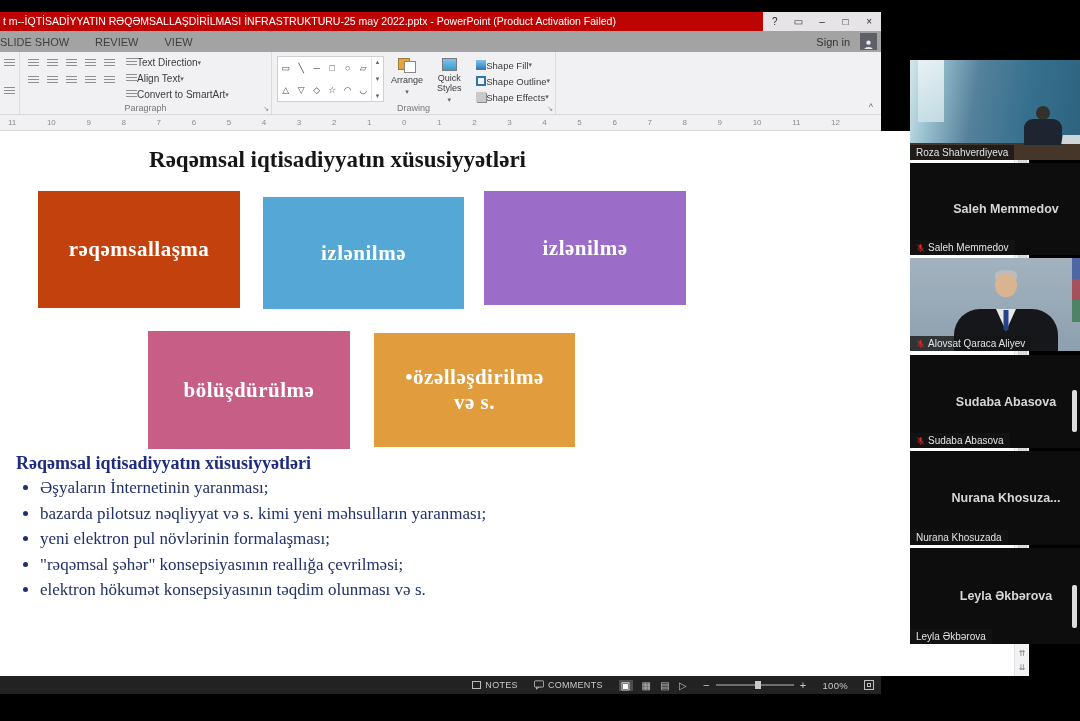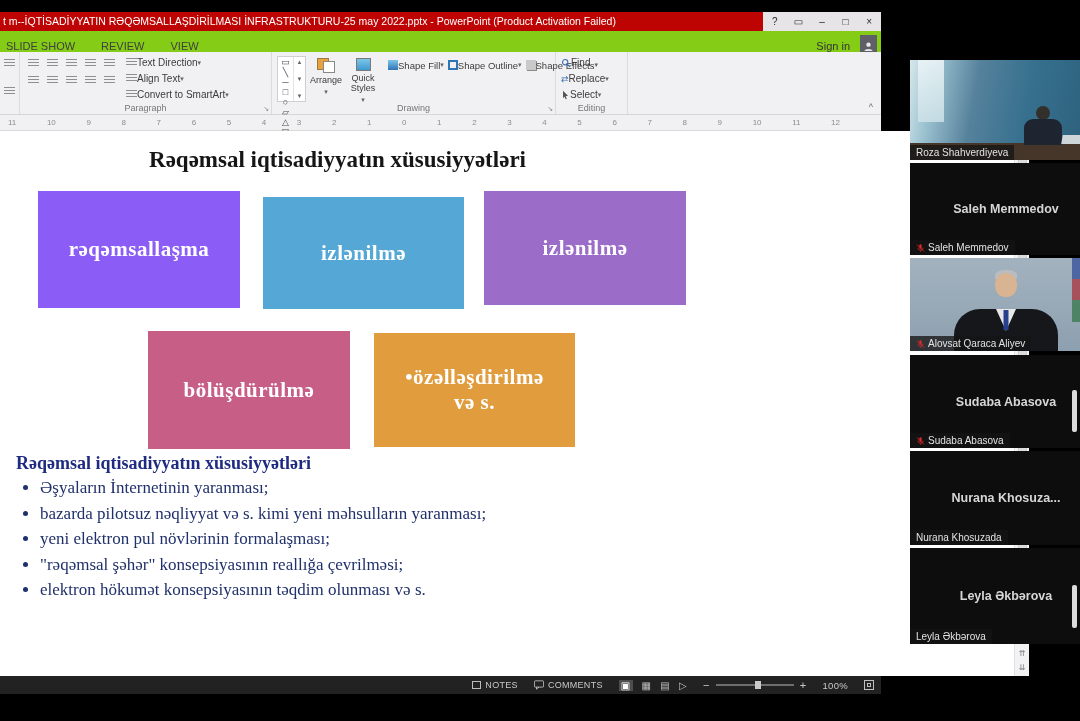--- a/index.html
+++ b/index.html
@@ -5,21 +5,21 @@
   *{margin:0;padding:0;box-sizing:border-box}
   html,body{width:1080px;height:721px;overflow:hidden;background:#000;font-family:"Liberation Sans",sans-serif}
   body{position:relative}
 
   
   .pp{position:absolute;left:0;top:12px;width:881px;height:682px;background:#F1F0F2}
   .titlebar{display:flex;height:19px}
   .tb-red{flex:1;background:#BE0303;color:#fff;font-size:10.5px;line-height:19px;padding-left:3px;white-space:nowrap;overflow:hidden}
   .tb-controls{width:118px;background:#E6E4E6;display:flex;align-items:center;color:#2b2b2b;font-size:10px}
   .tb-controls>span{flex:1;text-align:center;line-height:19px;cursor:default}
-  .tabrow{height:21px;display:flex;align-items:flex-end;font-size:11px;color:#3e3e3e;padding-left:6px;background:#84cc16}
+  .tabrow{height:21px;display:flex;align-items:center;font-size:11px;color:#3e3e3e;background:#a3a3a3}
   .rtab{margin-right:26px}
   .tabrow .sp{flex:1}
   .signin{margin-right:10px;color:#333}
   .acct{width:17px;height:17px;background:#5f5f68;display:flex;align-items:flex-end;justify-content:center;margin-right:4px}
   .rbody{height:63px;border-bottom:1px solid #D7D6D9;display:flex;background:#F1F0F2}
   .rgroup{position:relative;border-right:1px solid #DBDADD;padding:4px 5px 13px}
   .glabel{position:absolute;left:0;right:0;bottom:1px;text-align:center;font-size:9px;color:#777}
   .dlaunch{position:absolute;right:2px;bottom:1px;font-size:7px;color:#888}
   .mrow{display:flex;gap:2px;margin-bottom:3px;align-items:center}
   .mini{width:17px;height:14px;display:flex;align-items:center;justify-content:center}
@@ -29,21 +29,21 @@
   .caret{font-size:7px;color:#666}
   .shapebox{width:112px;height:46px;background:#fff;border:1px solid #CFCED1;display:flex}
   .shapegrid{flex:1;display:flex;flex-wrap:wrap;align-content:space-around;justify-content:space-around;font-size:9px;color:#4a4a4a}
   .shapegrid span{width:15px;text-align:center}
   .shapescroll{width:12px;border-left:1px solid #E3E2E4;display:flex;flex-direction:column;align-items:center;justify-content:space-between;font-size:6px;color:#666;padding:2px 0}
   .bigbtn{display:flex;flex-direction:column;align-items:center;width:40px;font-size:9px;color:#3c3c3c;text-align:center;padding-top:2px;gap:2px;line-height:10px}
   .arrange-icon{width:18px;height:15px;position:relative}
   .arrange-icon::before{content:"";position:absolute;left:0;top:0;width:10px;height:10px;background:#E8A33D;border:1px solid #9a7b43}
   .arrange-icon::after{content:"";position:absolute;right:0;bottom:0;width:10px;height:10px;background:#fff;border:1px solid #888}
   .qs-icon{width:15px;height:13px;background:linear-gradient(#7ec4e8,#3e9ad0);border:1px solid #7a7a7a}
-  .fillcol{display:flex;flex-direction:row;gap:4px;padding-top:3px;margin-left:4px}
+  .fillcol{display:flex;flex-direction:column;gap:4px;padding-top:3px;margin-left:4px}
   .fillcol .rbtn{font-size:9.5px;height:12px}
   .icon-sq{width:10px;height:10px}
   .ic-fill{background:linear-gradient(#7EC4E8,#2E75B6)}
   .ic-outline{border:2px solid #2E75B6}
   .ic-effects{background:#c9c9c9;box-shadow:1px 1px 0 #8a8a8a}
   .collapse{position:absolute;right:8px;bottom:2px;font-size:9px;color:#666}
   .ruler{height:16px;background:#F1F0F2;border-bottom:1px solid #D9D8DB;display:flex;align-items:center}
   .ruler-nums{width:848px;display:flex;justify-content:space-between;padding:0 8px;font-size:8px;color:#8d8d8d}
 
   
@@ -245,44 +245,20 @@
             <span class="icon-sq ic-effects"></span>
             <span>Shape Effects</span>
             <span class="caret">▾</span>
           </div>
         </div>
       </div>
       <div class="glabel">Drawing</div>
       <span class="dlaunch">↘</span>
     </div>
 
-    <div class="rgroup" style="width:72px">
-      <div class="pcol" style="margin-left:0">
-        <div class="rbtn">
-          <svg width="10" height="10" viewBox="0 0 12 12">
-              <circle cx="5" cy="5" r="3.2" fill="none" stroke="#3a6fb0" stroke-width="1.3"></circle>
-              <line x1="7.5" y1="7.5" x2="11" y2="11" stroke="#3a6fb0" stroke-width="1.3"></line>
-            </svg>
-          <span>Find</span>
-        </div>
-        <div class="rbtn">
-          <span style="color:#3a6fb0;font-size:9px">⇄</span>
-          <span>Replace</span>
-          <span class="caret">▾</span>
-        </div>
-        <div class="rbtn">
-          <svg width="9" height="10" viewBox="0 0 10 12">
-              <path d="M2 1 L8 7 L5.2 7.4 L6.6 10.6 L5.2 11.2 L3.8 8 L2 9.6 Z" fill="#555"></path>
-            </svg>
-          <span>Select</span>
-          <span class="caret">▾</span>
-        </div>
-      </div>
-      <div class="glabel">Editing</div>
-    </div>
 
     <div style="flex:1;position:relative;border-right:none">
       <span class="collapse">^</span>
     </div>
   </div>
 
   <div class="ruler">
     <div class="ruler-nums">
         <span>11</span>
         <span>10</span>
@@ -307,21 +283,21 @@
         <span>9</span>
         <span>10</span>
         <span>11</span>
         <span>12</span>
       </div>
   </div>
 
   <div class="canvas">
     <div class="slide-title">Rəqəmsal iqtisadiyyatın xüsusiyyətləri</div>
 
-    <div class="sbox" style="left: 38px; top: 60px; width: 202px; height: 117px; background: #8b5cf6;">
+    <div class="sbox" style="left: 38px; top: 60px; width: 202px; height: 117px; background: #c2410c;">
       <span class="boxlabel">rəqəmsallaşma</span>
     </div>
     <div class="sbox" style="left: 263px; top: 66px; width: 201px; height: 112px; background: rgb(85, 167, 213);">
       <span class="boxlabel">izlənilmə</span>
     </div>
     <div class="sbox" style="left: 484px; top: 60px; width: 202px; height: 114px; background: rgb(156, 108, 201);">
       <span class="boxlabel">izlənilmə</span>
     </div>
     <div class="sbox" style="left: 148px; top: 200px; width: 202px; height: 118px; background: rgb(199, 94, 134);">
       <span class="boxlabel">bölüşdürülmə</span>

